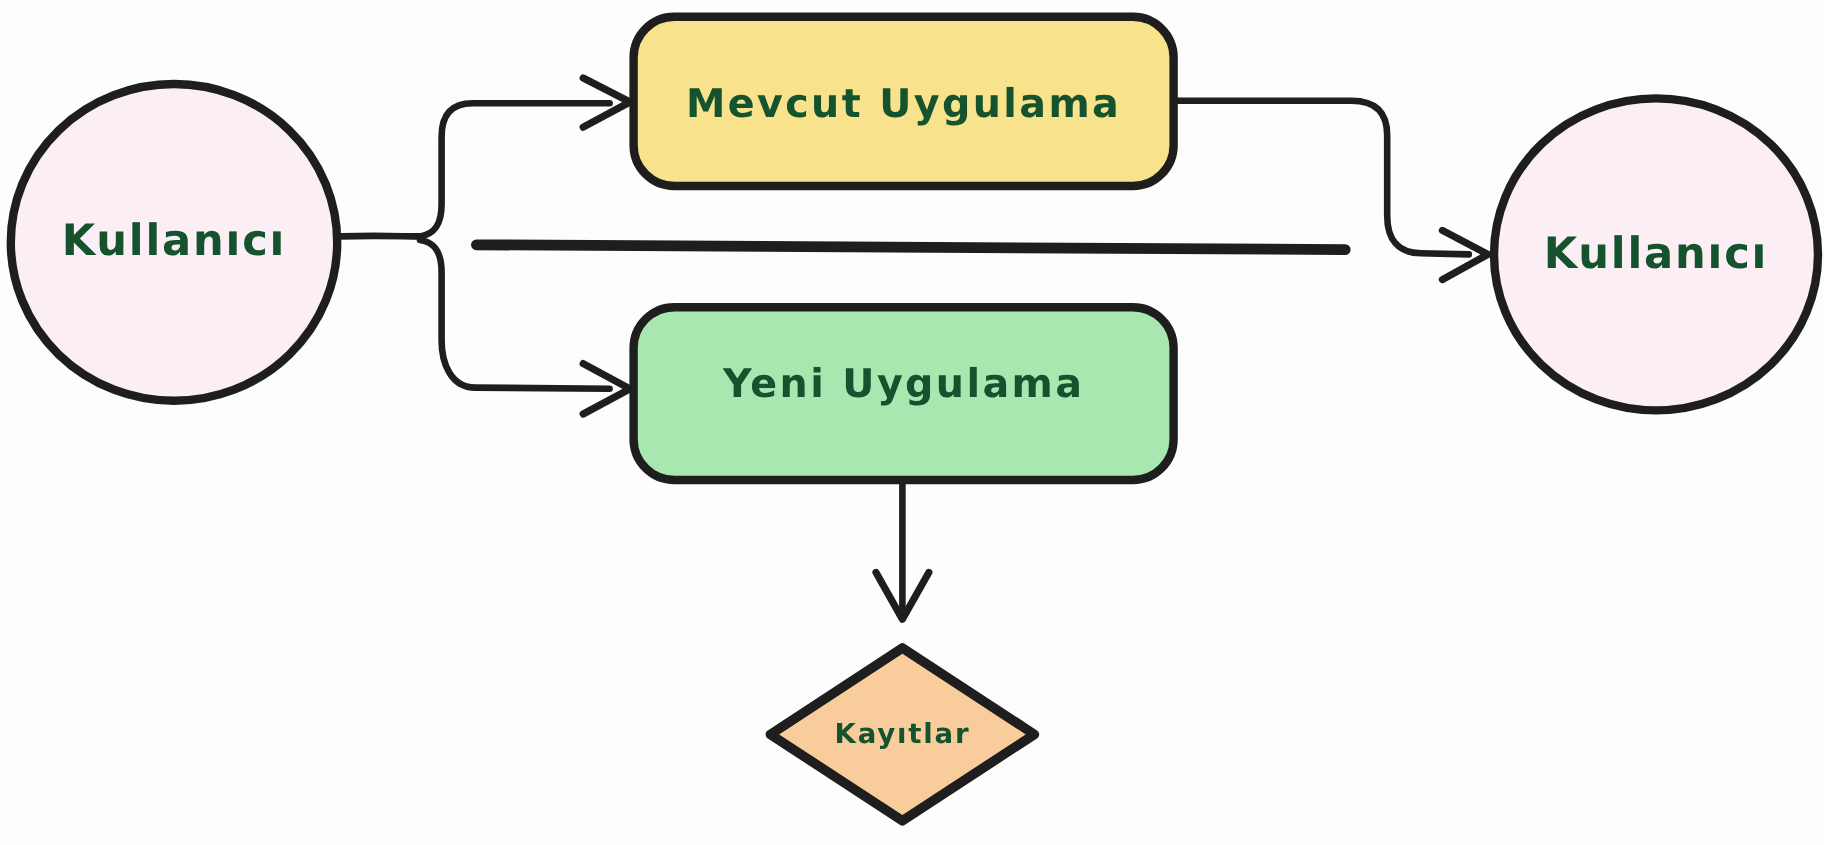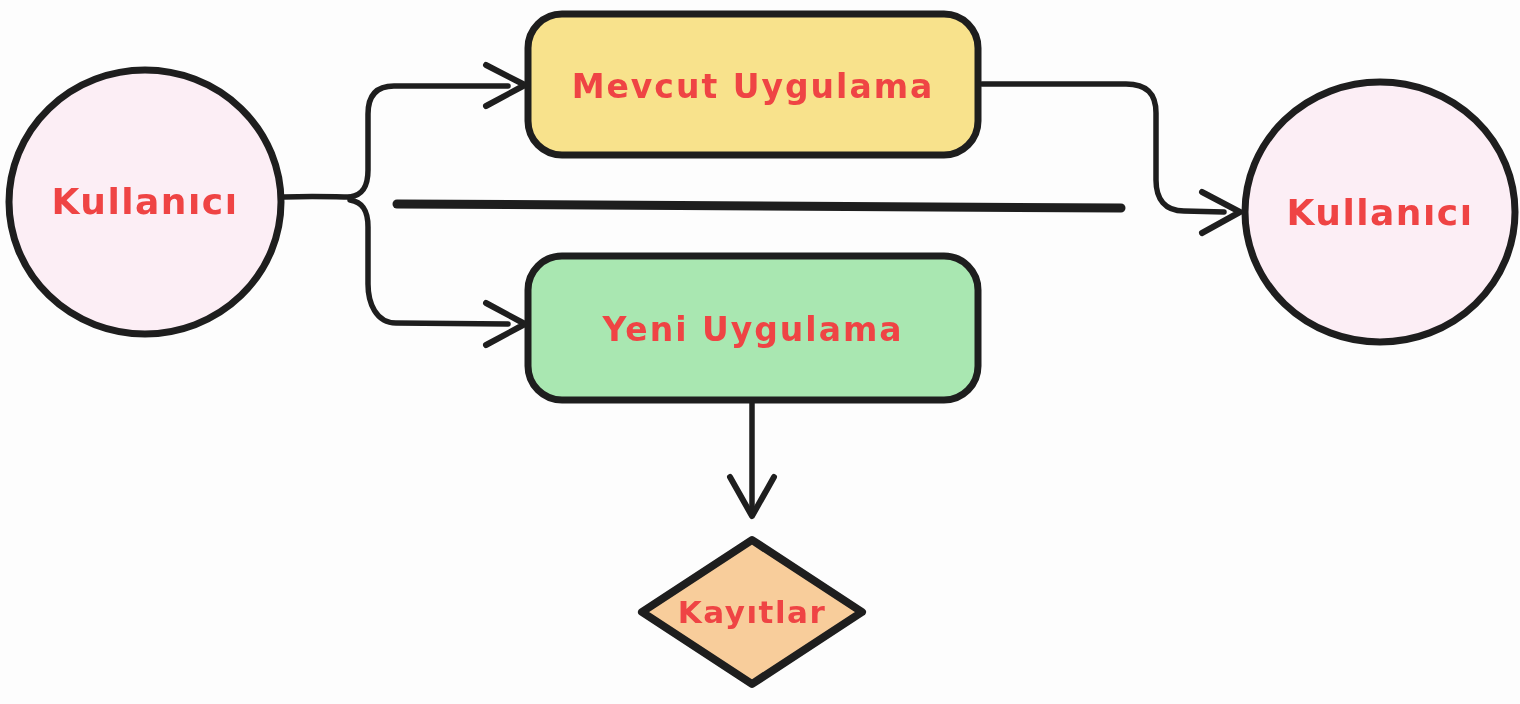--- a/index.html
+++ b/index.html
@@ -17,28 +17,28 @@
   .canvas svg {
     position: absolute;
     left: 0;
     top: 0;
   }
   .node-label {
     position: absolute;
     transform: translate(-50%, -50%);
     white-space: nowrap;
     font-weight: bold;
-    color: #ef4444;
+    color: #14532d;
     letter-spacing: 1.5px;
     text-align: center;
     pointer-events: none;
   }
   .label-circle { font-size: 36px; }
   .label-box    { font-size: 33px; letter-spacing: 2px; }
-  .label-diamond{ font-size: 31px; }
+  .label-diamond{ font-size: 23px; }
   .sketch-line {
     fill: none;
     stroke-linecap: round;
     stroke-linejoin: round;
   }
 </style>
 </head>
 <body>
 
 <div class="canvas">
@@ -68,18 +68,18 @@
 
     <rect x="528" y="256" width="450" height="144" rx="34" ry="34" stroke-width="7" fill="#a9e7b1" stroke="#1e1e1e"></rect>
 
     <path stroke-width="8" stroke-linejoin="round" d="M 642 612 L 752 540 L 862 612 L 752 684 Z" fill="#f8cd9b" stroke="#1e1e1e"></path>
   </svg>
 
   <div class="node-label label-circle" style="left:145px; top:201px;">Kullanıcı</div>
 
   <div class="node-label label-box" style="left:753px; top:86px;">Mevcut Uygulama</div>
 
-  <div class="node-label label-box" style="left:753px; top:329px;">Yeni Uygulama</div>
+  <div class="node-label label-box" style="left:753px; top:319px;">Yeni Uygulama</div>
 
   <div class="node-label label-diamond" style="left:752px; top:612px;">Kayıtlar</div>
 
   <div class="node-label label-circle" style="left:1380px; top:212px;">Kullanıcı</div>
 </div>
 
 </body></html>

